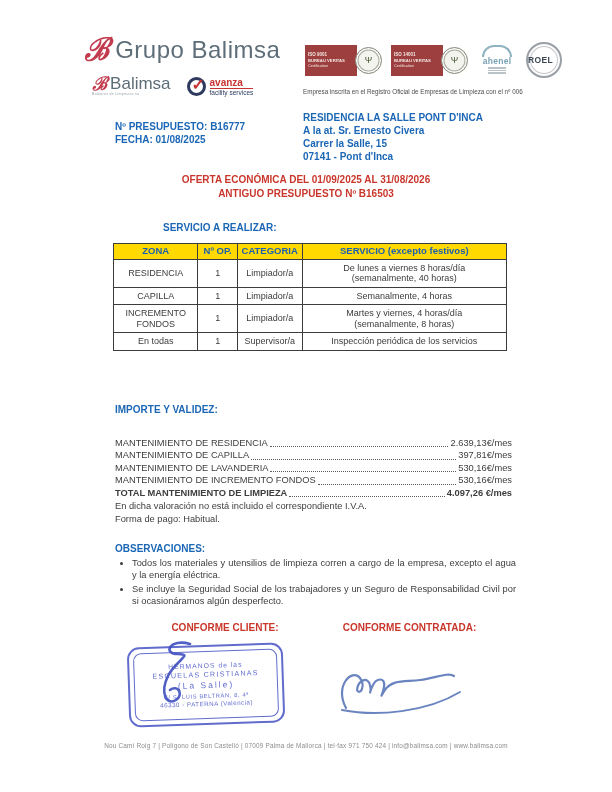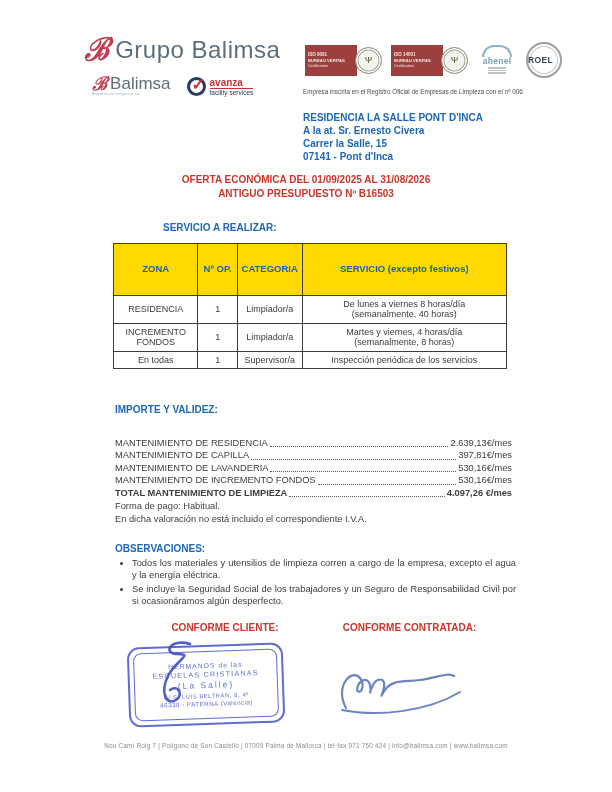--- a/index.html
+++ b/index.html
@@ -54,21 +54,21 @@
          font-size:10px;line-height:13.5px;}
 
   
   .sec-title{color:#1c67b5;font-weight:bold;font-size:10px;}
 
   
   table.svc{left:113px;top:243px;position:absolute;width:394px;border-collapse:collapse;
             font-size:9px;color:#3c3c3c;table-layout:fixed;}
   table.svc th,table.svc td{border:1px solid #3c3c3c;text-align:center;vertical-align:middle;
             padding:3px 2px;line-height:10.5px;}
-  table.svc th{background:#ffd900;color:#1c5fae;font-size:9.5px;padding:20px 2px;}
+  table.svc th{background:#ffd900;color:#1c5fae;font-size:9.5px;padding:2px 2px;}
   .col-zona{width:21.5%;} .col-op{width:10%;} .col-cat{width:16.5%;} .col-srv{width:52%;}
 
   
   .prices{left:115px;top:437px;width:397px;font-size:9.3px;line-height:12.4px;}
   .pline{display:flex;align-items:flex-end;}
   .pline .leader{flex:1;border-bottom:1.6px dotted #5a5a5a;margin:0 2px 2px 2px;}
   .pline.total{font-weight:bold;}
   .pnote{margin-top:1px;}
 
   
@@ -148,20 +148,24 @@
           <div></div>
         </div>
     </div>
     <div class="roel">
       <span class="roel-text">ROEL</span>
     </div>
   </div>
 
   <div class="abs registry">Empresa inscrita en el Registro Oficial de Empresas de Limpieza con el nº 006</div>
 
+  <div class="abs quote-info">
+    <div>Nº PRESUPUESTO: B16777</div>
+    <div>FECHA: 01/08/2025</div>
+  </div>
 
   <div class="abs recipient">
     <div>RESIDENCIA LA SALLE PONT D'INCA</div>
     <div>A la at. Sr. Ernesto Civera</div>
     <div>Carrer la Salle, 15</div>
     <div>07141 - Pont d'Inca</div>
   </div>
 
   <div class="abs offer">
     <div>OFERTA ECONÓMICA DEL 01/09/2025 AL 31/08/2026</div>
@@ -189,20 +193,29 @@
       <tr>
         <td>RESIDENCIA</td>
         <td>1</td>
         <td>Limpiador/a</td>
         <td>
             <div>De lunes a viernes 8 horas/día</div>
             <div>(semanalmente, 40 horas)</div>
           </td>
       </tr>
       <tr>
+        <td>CAPILLA</td>
+        <td>1</td>
+        <td>Limpiador/a</td>
+        <td>
+            <div>Semanalmente, 4 horas</div>
+            <div></div>
+          </td>
+      </tr>
+      <tr>
         <td>INCREMENTO FONDOS</td>
         <td>1</td>
         <td>Limpiador/a</td>
         <td>
             <div>Martes y viernes, 4 horas/día</div>
             <div>(semanalmente, 8 horas)</div>
           </td>
       </tr>
       <tr>
         <td>En todas</td>
@@ -237,22 +250,22 @@
     <div class="pline">
       <span>MANTENIMIENTO DE INCREMENTO FONDOS</span>
         <span class="leader"></span>
         <span>530,16€/mes</span>
     </div>
     <div class="pline total">
       <span>TOTAL MANTENIMIENTO DE LIMPIEZA</span>
         <span class="leader"></span>
         <span>4.097,26 €/mes</span>
     </div>
+    <div class="pnote">En dicha valoración no está incluido el correspondiente I.V.A.</div>
     <div class="pnote">Forma de pago: Habitual.</div>
-    <div class="pnote">En dicha valoración no está incluido el correspondiente I.V.A.</div>
   </div>
 
   <div class="abs sec-title" style="left:115px;top:543px;">OBSERVACIONES:</div>
   <div class="abs obs-list">
     <ul>
       <li>Todos los materiales y utensilios de limpieza corren a cargo de la empresa, excepto el agua y la energía eléctrica.</li>
       <li>Se incluye la Seguridad Social de los trabajadores y un Seguro de Responsabilidad Civil por si ocasionáramos algún desperfecto.</li>
     </ul>
   </div>
 

